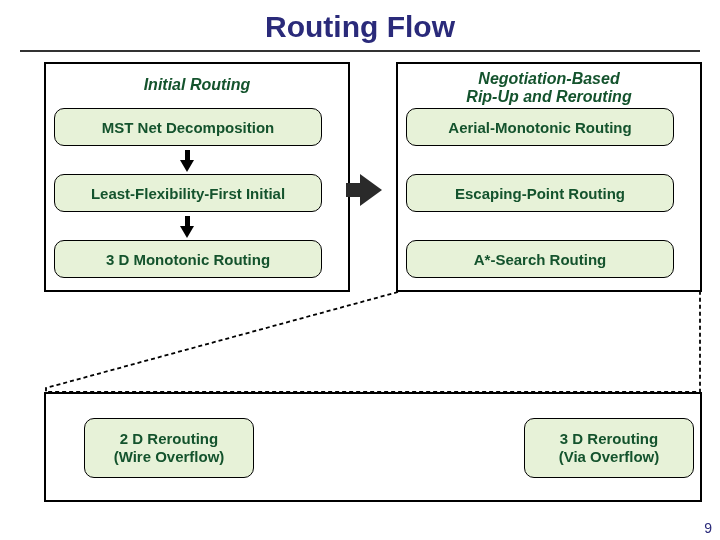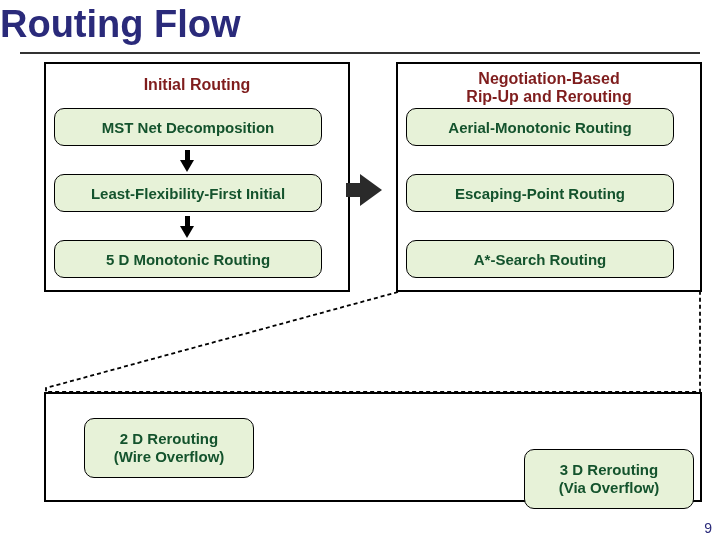--- a/index.html
+++ b/index.html
@@ -5,24 +5,25 @@
   * { box-sizing: border-box; margin: 0; padding: 0; }
   body {
     width: 720px;
     height: 540px;
     background: #fff;
     font-family: Arial, Helvetica, sans-serif;
     position: relative;
     overflow: hidden;
   }
   .title {
-    font-size: 38px;
+    text-align: center;
+    font-size: 30px;
     font-weight: bold;
     color: #2a2a7a;
-    padding-top: 3px;
+    padding-top: 10px;
   }
   .title-rule {
     margin: 6px 20px 0 20px;
     border: none;
     border-top: 2px solid #333;
   }
   .stage {
     position: absolute;
     left: 22px;
     right: 22px;
@@ -34,23 +35,24 @@
     border: 2.5px solid #000;
     background: #fff;
   }
   .panel-left { left: 22px; top: 6px; width: 306px; height: 230px; }
   .panel-right { left: 374px; top: 6px; width: 306px; height: 230px; }
   .panel-bottom { left: 22px; top: 336px; width: 658px; height: 110px; }
 
   .panel-heading {
     text-align: center;
     font-weight: bold;
-    color: #7f1d1d;
+    color: #14532d;
     font-size: 16px;
     line-height: 1.15;
+    font-style: italic;
   }
   .panel-left .panel-heading { padding: 12px 6px 8px 6px; }
   .panel-right .panel-heading { padding: 6px 6px 6px 6px; }
 
   .step {
     position: absolute;
     border: 1.8px solid #000;
     border-radius: 10px;
     background: #e7f2d8;
     font-weight: bold;
@@ -66,21 +68,21 @@
   .sL1 { left: 32px; top: 52px;  width: 268px; height: 38px; }
   .sL2 { left: 32px; top: 118px; width: 268px; height: 38px; }
   .sL3 { left: 32px; top: 184px; width: 268px; height: 38px; }
   
   .sR1 { left: 384px; top: 52px;  width: 268px; height: 38px; }
   .sR2 { left: 384px; top: 118px; width: 268px; height: 38px; }
   .sR3 { left: 384px; top: 184px; width: 268px; height: 38px; }
   
   .sB1 { left: 62px;  top: 362px; width: 170px; height: 60px; font-size: 15px; line-height: 1.2; }
   .sB2 { left: 272px; top: 362px; width: 190px; height: 60px; font-size: 15px; line-height: 1.2; }
-  .sB3 { left: 502px; top: 362px; width: 170px; height: 60px; font-size: 15px; line-height: 1.2; margin-top: 31px; }
+  .sB3 { left: 502px; top: 362px; width: 170px; height: 60px; font-size: 15px; line-height: 1.2; }
 
   
   .down-arrow {
     position: absolute;
     width: 0; height: 0;
     border-left: 7px solid transparent;
     border-right: 7px solid transparent;
     border-top: 12px solid #000;
     left: 158px;
   }
@@ -138,21 +140,21 @@
 
 <div class="stage">
 
   <div class="panel panel-left">
     <div class="panel-heading">Initial Routing</div>
   </div>
   <div class="step sL1">MST Net Decomposition</div>
   <div class="down-arrow dA1"></div>
   <div class="step sL2">Least-Flexibility-First Initial</div>
   <div class="down-arrow dA2"></div>
-  <div class="step sL3">5 D Monotonic Routing</div>
+  <div class="step sL3">3 D Monotonic Routing</div>
 
   <div class="big-right"></div>
 
   <div class="panel panel-right">
     <div class="panel-heading">Negotiation-Based<br>Rip-Up and Rerouting</div>
   </div>
   <div class="step sR1">Aerial-Monotonic Routing</div>
   <div class="step sR2">Escaping-Point Routing</div>
   <div class="step sR3">A*-Search Routing</div>
 

